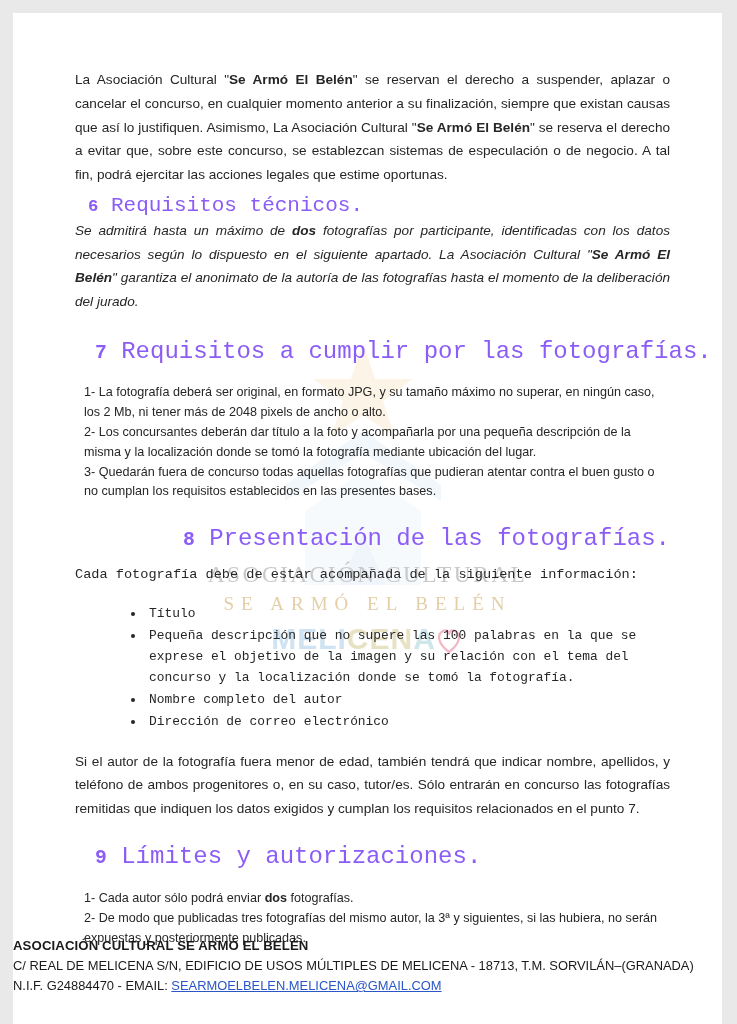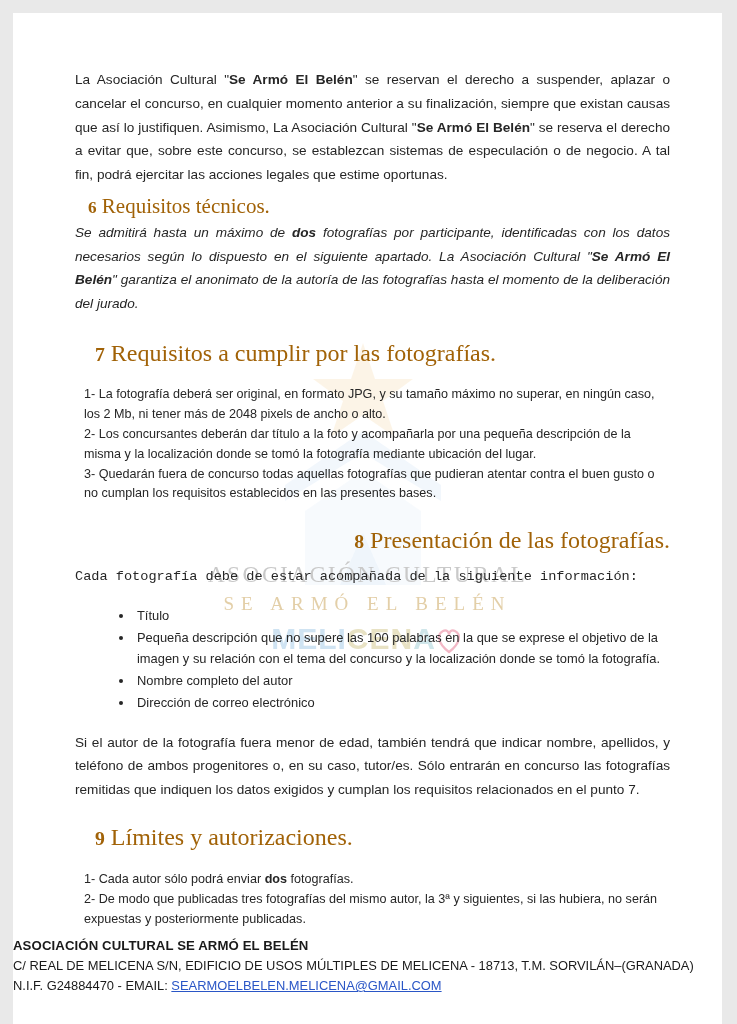--- a/index.html
+++ b/index.html
@@ -94,22 +94,22 @@
     line-height: 1.75;
     color: #262626;
     text-align: justify;
     font-family: "Liberation Sans", sans-serif;
   }
   .para b { font-weight: bold; }
 
   .heading {
     position: relative;
     z-index: 2;
-    color: #a16207;
-    font-family: Liberation Serif, serif;
+    color: #8b5cf6;
+    font-family: Liberation Mono, monospace;
     font-weight: normal;
     white-space: nowrap;
   }
   .heading .num {
     font-weight: bold;
     font-size: 0.82em;
   }
   .h-sm { font-size: 21px; }
   .h-lg { font-size: 24px; }
 
@@ -118,23 +118,24 @@
     z-index: 2;
     font-size: 12.6px;
     line-height: 1.58;
     color: #262626;
   }
   .sub b { font-weight: bold; }
 
   ul.bullets {
     position: relative;
     z-index: 2;
-    margin: 1px;
+    margin: 13px;
     padding: 0 0 0 43px;
     list-style: none;
+    font-family: Liberation Mono, monospace;
   }
   ul.bullets li {
     font-size: 12.9px;
     line-height: 1.62;
     color: #262626;
     position: relative;
     padding-left: 18px;
     margin-bottom: 1px;
   }
   ul.bullets li::before {

